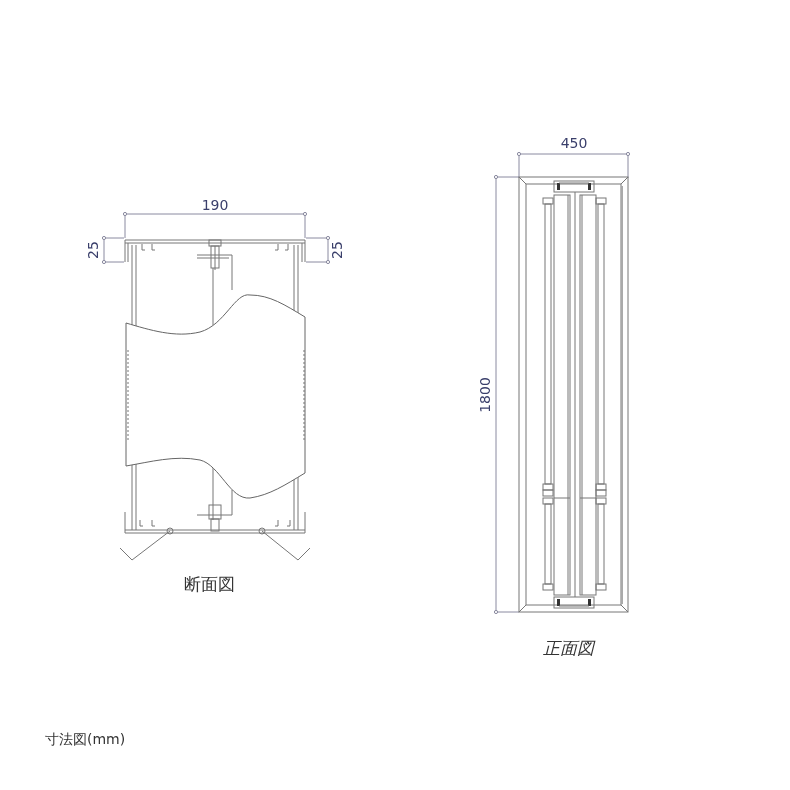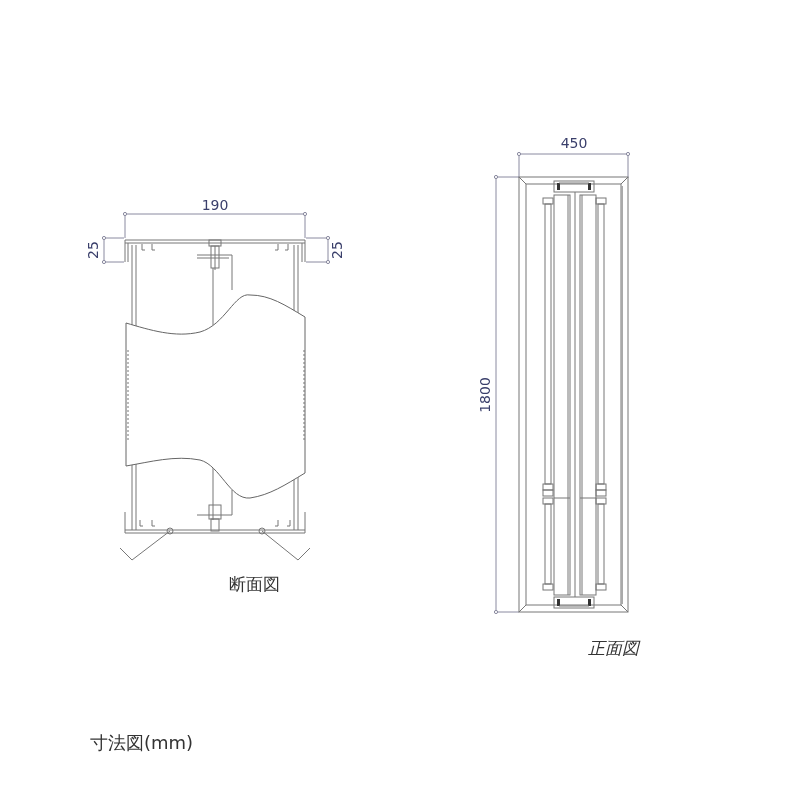--- a/index.html
+++ b/index.html
@@ -1,22 +1,22 @@
 <!DOCTYPE html>
 <html><head>
 <meta charset="utf-8">
 <style>
   html, body { margin: 0; padding: 0; background: #ffffff; }
   body { width: 790px; height: 790px; position: relative; overflow: hidden;
          font-family: "DejaVu Sans", sans-serif; }
   .canvas { position: absolute; left: 0; top: 0; width: 790px; height: 790px; }
   .dim-text { fill: #3a3f6b; font-family: "DejaVu Sans", sans-serif; font-size: 14px; }
-  .label { position: absolute; color: #333333; font-family: "DejaVu Sans", sans-serif; margin-left: 45px; }
+  .label { position: absolute; color: #333333; font-family: "DejaVu Sans", sans-serif; }
   .view-title { font-size: 17px; }
-  .caption { font-size: 18px; }
+  .caption { font-size: 14px; }
 </style>
 </head>
 <body>
 
 <svg class="canvas" viewBox="0 0 790 790" xmlns="http://www.w3.org/2000/svg">
 
   <g stroke="#777" fill="none" stroke-width="1">
 
     <g stroke="#8a8aa0">
       <line x1="125" y1="214" x2="305" y2="214"></line>

